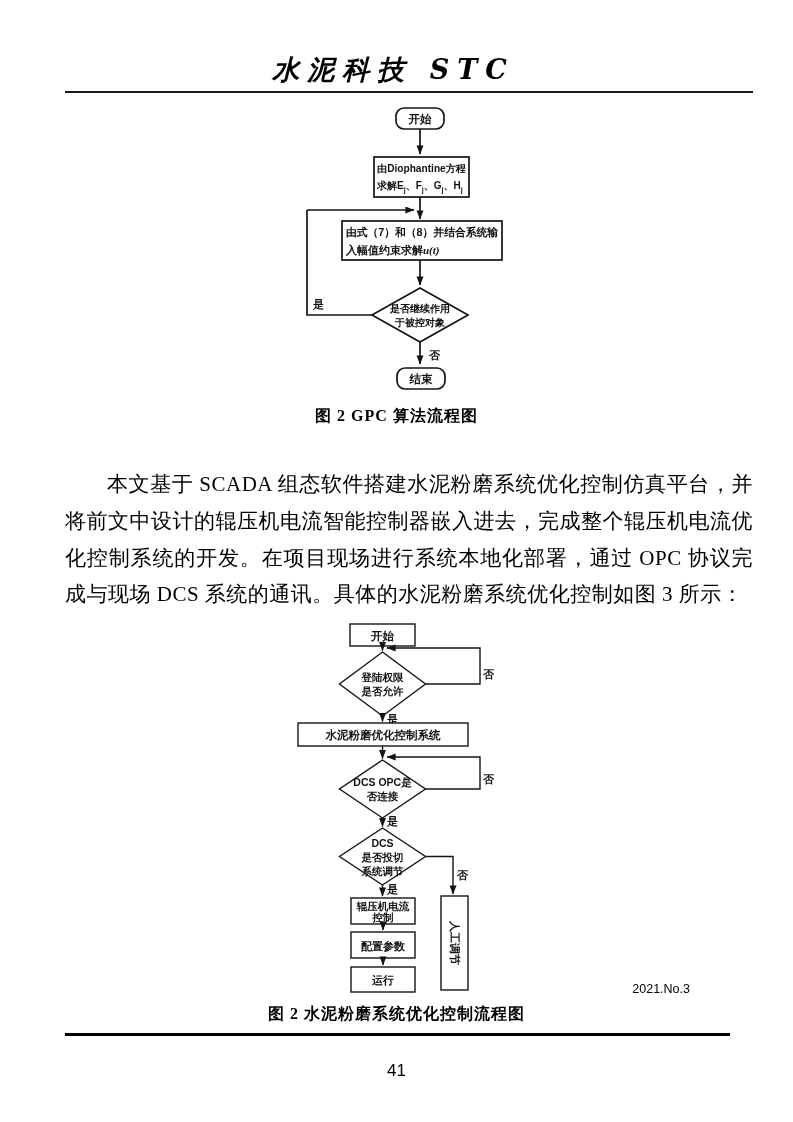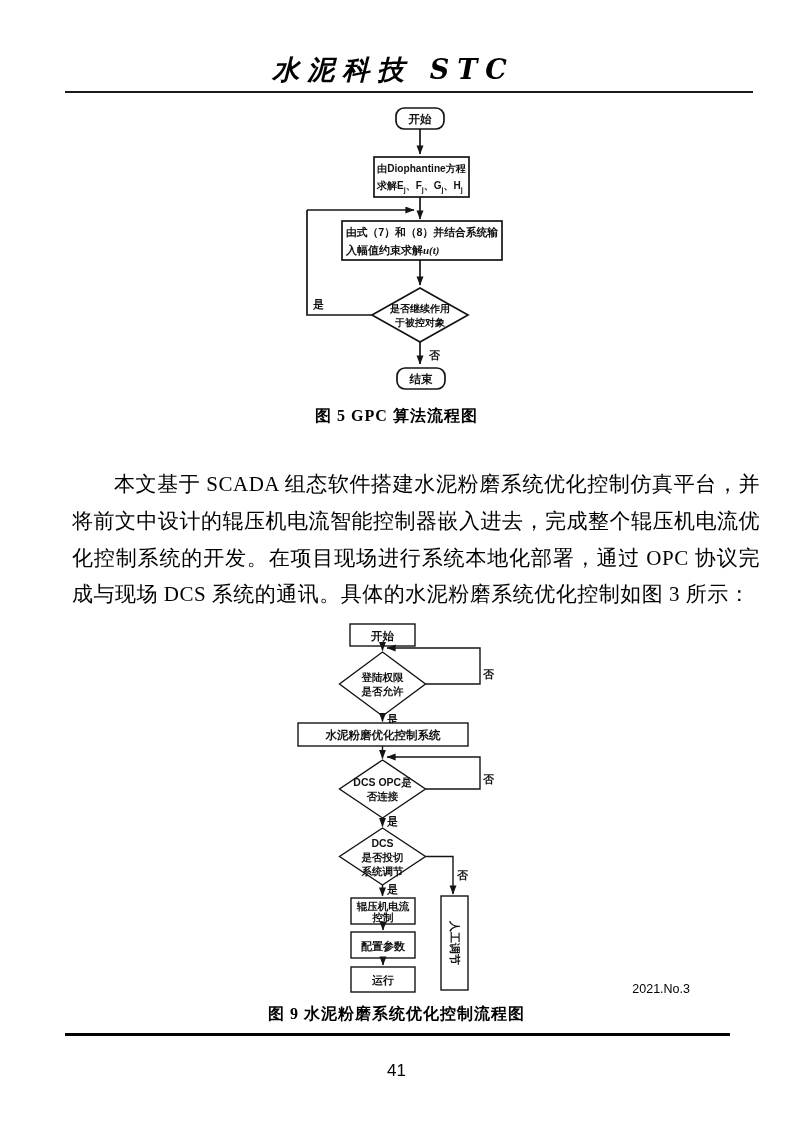--- a/index.html
+++ b/index.html
@@ -34,21 +34,21 @@
   #cap2 { top:406px; }
   #cap3 { top:1004px; }
 
   .section-heading { position:absolute; left:67px; top:433px; font-size:21px; font-weight:700; white-space:nowrap; }
   .section-heading .num { font-family:"Liberation Serif", serif; margin-right:17px; }
   .section-heading .title { font-family:"Liberation Sans", sans-serif; letter-spacing:1.5px; }
 
   .body-paragraph {
     position:absolute; left:65px; top:466px; width:688px;
     font-size:21px; line-height:36.8px; text-align:justify; text-align-last:left;
-    text-indent:2em; letter-spacing:0.5px;margin-left:7px;
+    text-indent:2em; letter-spacing:0.5px;
   }
 
   .footer-rule { position:absolute; left:65px; top:1033px; width:665px; height:2.5px; background:#000; }
   .page-number { position:absolute; left:0; right:0; top:1041px; text-align:center;
     font-family:"Liberation Sans", sans-serif; font-size:17px;margin-top:20px; }
   .issue { position:absolute; right:103px; top:982px;
     font-family:"Liberation Sans", sans-serif; font-size:12.5px; }
 </style>
 </head>
 <body>
@@ -98,21 +98,21 @@
 
     <line class="wire" x1="120" y1="242" x2="120" y2="264" marker-end="url(#ah1)"></line>
     <text x="129" y="259" font-size="11">否</text>
 
     <g>
       <rect class="shape" x="97" y="268" width="48" height="21" rx="8"></rect>
       <text x="121" y="283" font-size="11.5" text-anchor="middle">结束</text>
     </g>
   </svg>
 
-  <div class="fig-caption" id="cap2">图 5  GPC 算法流程图</div>
+  <div class="fig-caption" id="cap2">图 2  GPC 算法流程图</div>
 
 
   <div class="body-paragraph">本文基于 SCADA 组态软件搭建水泥粉磨系统优化控制仿真平台，并将前文中设计的辊压机电流智能控制器嵌入进去，完成整个辊压机电流优化控制系统的开发。在项目现场进行系统本地化部署，通过 OPC 协议完成与现场 DCS 系统的通讯。具体的水泥粉磨系统优化控制如图 3 所示：</div>
 
   <svg id="fc2" class="fc" width="212" height="380" viewBox="0 0 212 380">
     <defs>
       <marker id="ah2" markerWidth="10" markerHeight="8" refX="8.6" refY="3.5" orient="auto" markerUnits="userSpaceOnUse">
         <path d="M0,0 L9,3.5 L0,7 Z" fill="#141414"></path>
       </marker>
     </defs>
@@ -177,19 +177,19 @@
       <rect class="shape" x="61" y="347" width="64" height="25"></rect>
       <text x="93" y="363.5" font-size="11" text-anchor="middle">运行</text>
     </g>
 
     <g>
       <rect class="shape" x="151" y="276" width="27" height="94"></rect>
       <text x="164.5" y="323" font-size="11" text-anchor="middle" dominant-baseline="central" transform="rotate(90 164.5 323)">人工调节</text>
     </g>
   </svg>
 
-  <div class="fig-caption" id="cap3">图 9  水泥粉磨系统优化控制流程图</div>
+  <div class="fig-caption" id="cap3">图 2  水泥粉磨系统优化控制流程图</div>
 
   <div class="footer-rule"></div>
   <div class="page-number">41</div>
   <div class="issue">2021.No.3</div>
 
 </div>
 
 </body></html>

